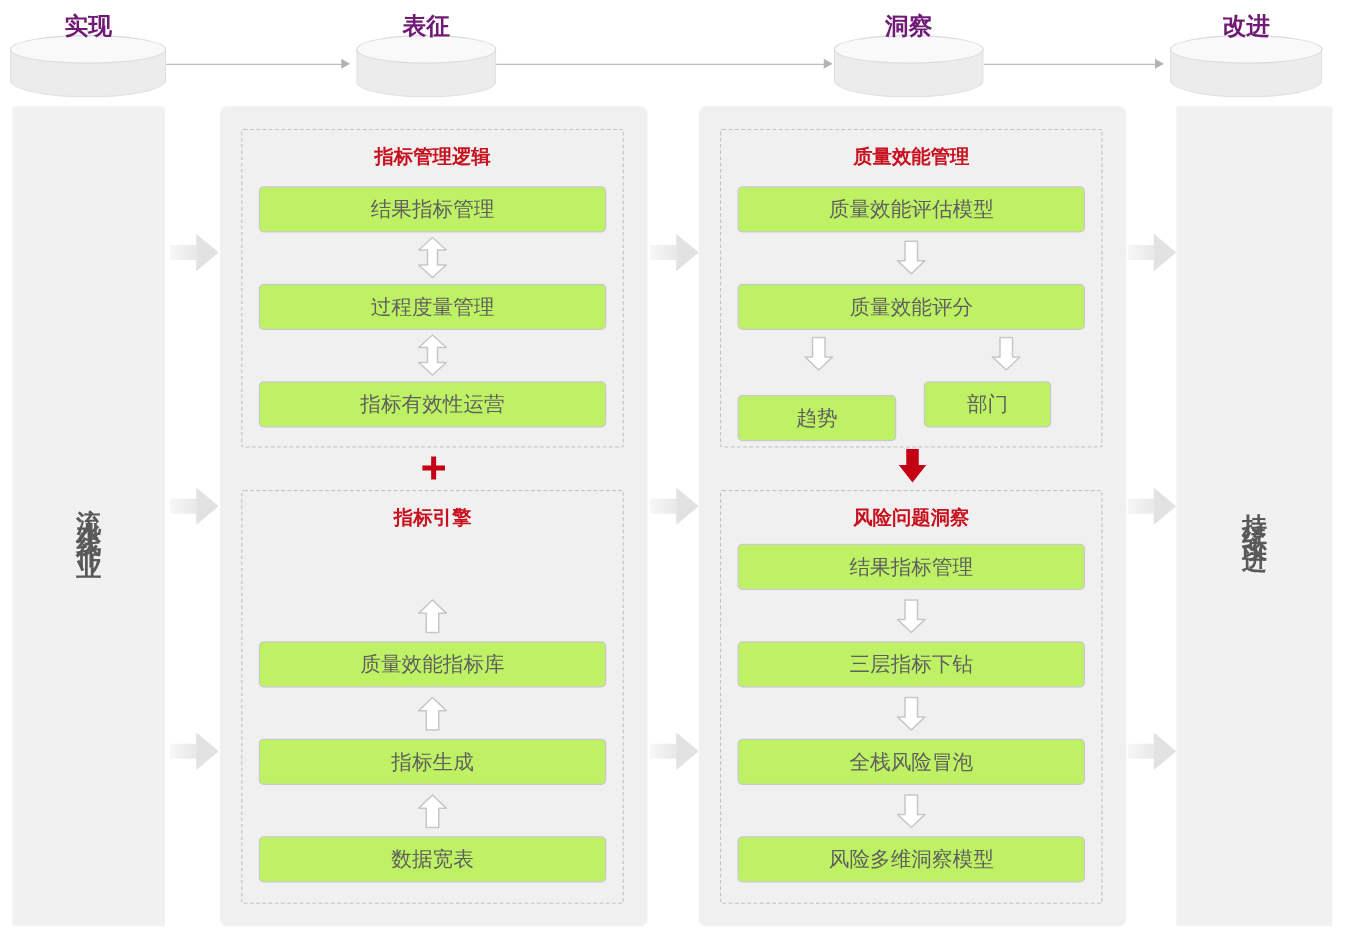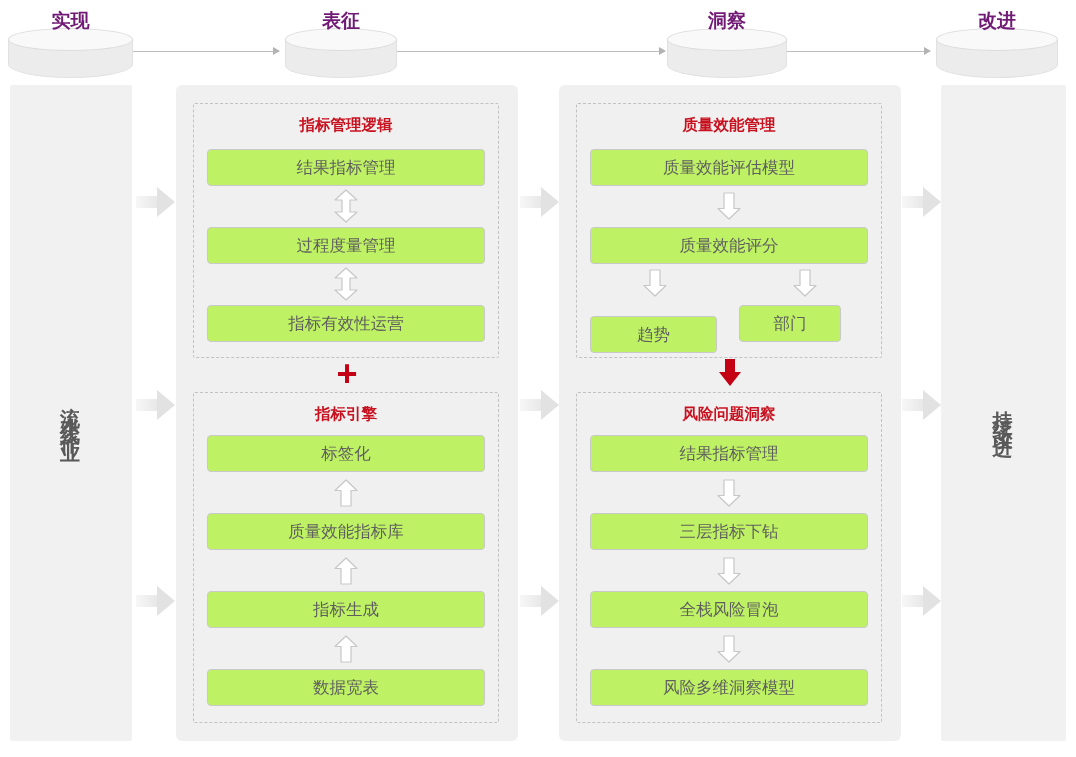--- a/index.html
+++ b/index.html
@@ -112,21 +112,20 @@
             <path d="M13 1 L24 11 L17 11 L17 23 L24 23 L13 33 L2 23 L9 23 L9 11 L2 11 Z" fill="#ffffff" stroke="#c7c7c7" stroke-width="1.2" stroke-linejoin="round"></path>
           </svg>
       </div>
       <div class="node" style="top:201px">指标有效性运营</div>
     </div>
 
     <div class="joiner-plus">+</div>
 
     <div class="group" style="top:307px;height:331px">
       <div class="group-title">指标引擎</div>
-      <div class="node" style="top:42px">标签化</div>
       <div class="arr" style="top:86px">
         <svg width="26" height="28" viewBox="0 0 26 28">
             <path d="M13 1 L24 11.5 L18 11.5 L18 27 L8 27 L8 11.5 L2 11.5 Z" fill="#ffffff" stroke="#c7c7c7" stroke-width="1.2" stroke-linejoin="round"></path>
           </svg>
       </div>
       <div class="node" style="top:120px">质量效能指标库</div>
       <div class="arr" style="top:164px">
         <svg width="26" height="28" viewBox="0 0 26 28">
             <path d="M13 1 L24 11.5 L18 11.5 L18 27 L8 27 L8 11.5 L2 11.5 Z" fill="#ffffff" stroke="#c7c7c7" stroke-width="1.2" stroke-linejoin="round"></path>
           </svg>

